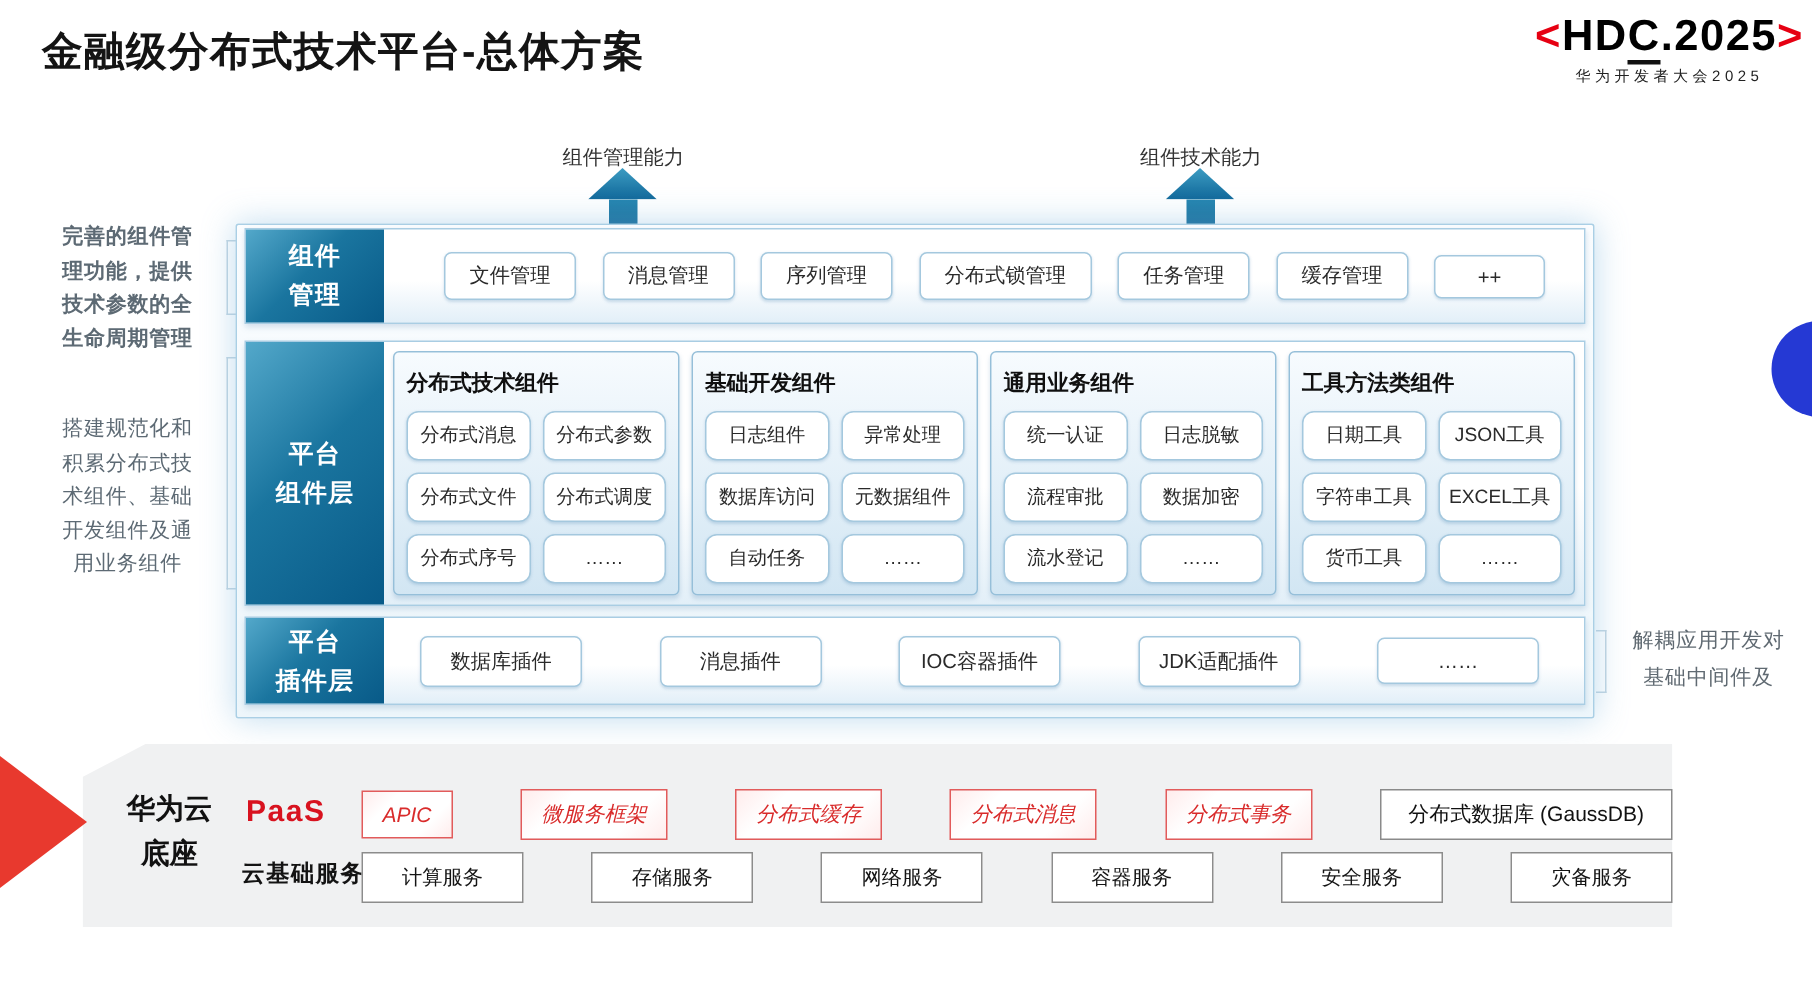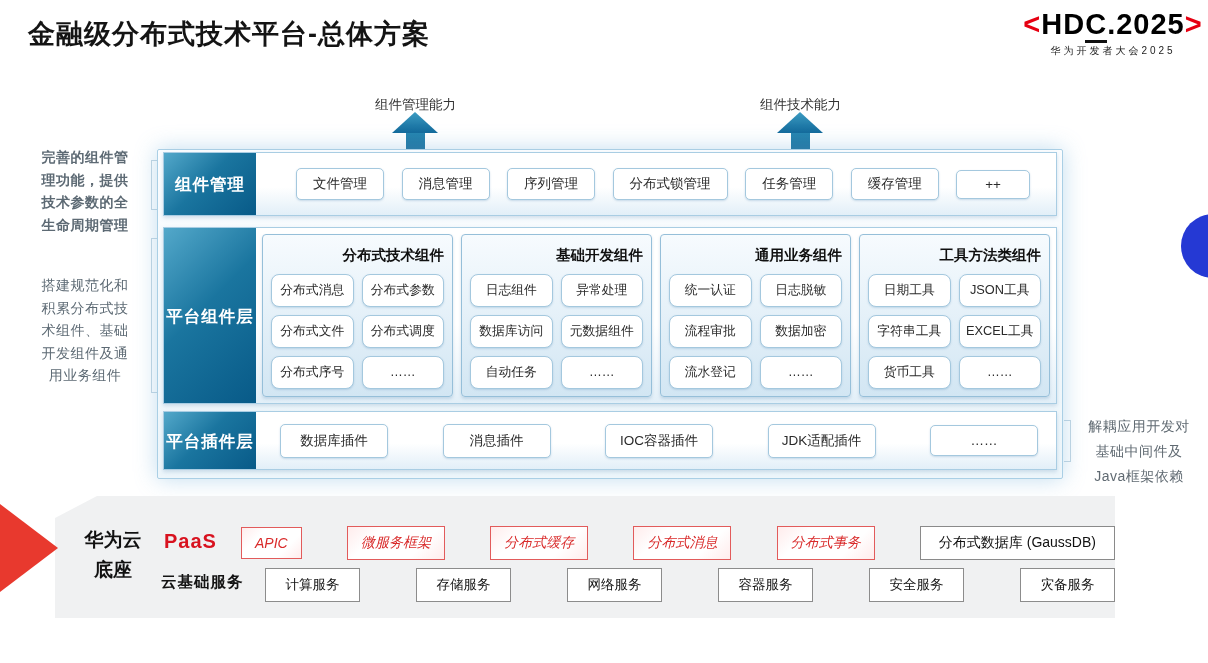--- a/index.html
+++ b/index.html
@@ -34,39 +34,39 @@
     background:linear-gradient(180deg,#fbfdff 0%,#edf6fb 100%);
     box-shadow:0 0 22px rgba(120,180,220,.45);
   }
   .row-box {
     position:absolute; background:linear-gradient(180deg,#ffffff 55%,#e2eff8 100%);
     border:1px solid #a9cde3; box-shadow:0 2px 4px rgba(90,140,180,.25);
   }
   .dark-label {
     position:absolute; left:0; top:0; bottom:0; width:92px;
     background:linear-gradient(135deg,#53a8ca 0%,#1a759f 45%,#085a88 100%);
-    color:#fff; display:flex; flex-direction:row; justify-content:center; align-items:center;
+    color:#fff; display:flex; flex-direction:column; justify-content:center; align-items:center;
     font-size:16.5px; font-weight:bold; line-height:26px; letter-spacing:1px;
   }
   .wbox {
     background:#fff; border:1px solid #a4c8de; border-radius:5px;
     padding:6px 16px; font-size:13.5px; color:#2a2a2a; text-align:center;
     white-space:nowrap; box-shadow:0 1px 2px rgba(100,150,190,.3);
   }
   .mgmt-items { position:absolute; left:92px; right:0; top:0; bottom:0;
     display:flex; align-items:center; justify-content:space-between; padding:0 26px 0 40px; }
   
   .cols { position:absolute; left:98px; right:6px; top:6px; bottom:6px; display:flex; gap:8px; }
   .col { flex:1; border:1px solid #96bfd9; border-radius:4px; padding:5px 8px 8px;
     background:linear-gradient(180deg,#f7fbfe 0%,#d2e6f3 100%); box-shadow:0 2px 3px rgba(90,140,180,.25); }
-  .col-title { text-align:right; font-weight:bold; font-size:14.5px; color:#101010; margin:6px 0 9px; white-space:nowrap; }
+  .col-title { text-align:left; font-weight:bold; font-size:14.5px; color:#101010; margin:6px 0 9px; white-space:nowrap; }
   .col-grid { display:grid; grid-template-columns:1fr 1fr; gap:8px 8px; }
   .col-grid .wbox { padding:7px 2px; font-size:12.8px; border-radius:8px; }
   .plug-items { position:absolute; left:92px; right:0; top:0; bottom:0;
-    display:flex; align-items:center; justify-content:space-between; padding:0 18px 0 24px;border-radius:25px; }
+    display:flex; align-items:center; justify-content:space-between; padding:0 30px 0 24px;border-radius:25px; }
   .plug-items .wbox { min-width:108px; padding:7px 10px; }
   
   .note { position:absolute; font-size:14px; color:#5d6a74; text-align:center; line-height:22.5px; letter-spacing:.5px; }
   .note-right { line-height:25px; color:#606a72; }
   .bracket-l { position:absolute; width:7px; border:1px solid #c3d6e2; border-right:none; }
   .bracket-r { position:absolute; width:7px; border:1px solid #c3d6e2; border-left:none; }
   
   .panel {
     position:absolute; left:55px; top:496px; width:1060px; height:122px;
     background:#f0f1f2;
@@ -79,21 +79,21 @@
   .paas-label { position:absolute; left:164px; top:530px; font-size:20px; font-weight:bold; color:#d8121f; letter-spacing:1px; }
   .cloud-label { position:absolute; left:161px; top:572px; font-size:15.5px; font-weight:bold; color:#131313; letter-spacing:1px; }
   .paas-row { position:absolute; left:241px; top:526px; width:874px; display:flex; justify-content:space-between; align-items:center; }
   .rbox {
     border:1px solid #e25b5b; color:#d92b2b; font-size:14px; padding:7px 13px; text-align:center; white-space:nowrap;
     background:linear-gradient(135deg,#ffecec 0%,#ffffff 28%,#ffffff 72%,#ffecec 100%);
     font-style:italic;
   }
   .dbox { border:1px solid #8a8a8a; background:#fff; color:#111; font-size:14px; padding:7px 18px; white-space:nowrap; text-align:center; }
   .cloud-row { position:absolute; left:241px; top:568px; width:874px; display:flex; justify-content:space-between; }
-  .gbox { border:1px solid #8c8c8c; background:#fff; color:#141414; font-size:13.5px; padding:7px 0; width:95px; text-align:center; white-space:nowrap;margin-left:24px; }
+  .gbox { border:1px solid #8c8c8c; background:#fff; color:#141414; font-size:13.5px; padding:7px 0; width:108px; text-align:center; white-space:nowrap; }
   
   .blue-dot { position:absolute; left:1181px; top:214px; width:64px; height:64px; border-radius:50%; background:#2539d4; }
 </style>
 </head>
 <body>
 
 <div class="title">金融级分布式技术平台-总体方案</div>
 <div class="logo">
   <div class="logo-main"><span class="logo-bracket">&lt;</span><span>HD</span><span class="logo-c">C</span><span>.2025</span><span class="logo-bracket">&gt;</span></div>
   <div class="logo-sub">华为开发者大会2025</div>
@@ -123,21 +123,20 @@
 <div class="note" style="left:18px; top:274px; width:134px;">
   <div>搭建规范化和</div>
   <div>积累分布式技</div>
   <div>术组件、基础</div>
   <div>开发组件及通</div>
   <div>用业务组件</div>
 </div>
 <div class="note note-right" style="left:1072px; top:414px; width:134px;">
   <div>解耦应用开发对</div>
   <div>基础中间件及</div>
-  <div>Java框架依赖</div>
 </div>
 
 <div class="frame"></div>
 
 <div class="row-box" style="left:163px; top:152px; width:894px; height:64px;">
   <div class="dark-label">
     <div>组件</div>
     <div>管理</div>
   </div>
   <div class="mgmt-items">

